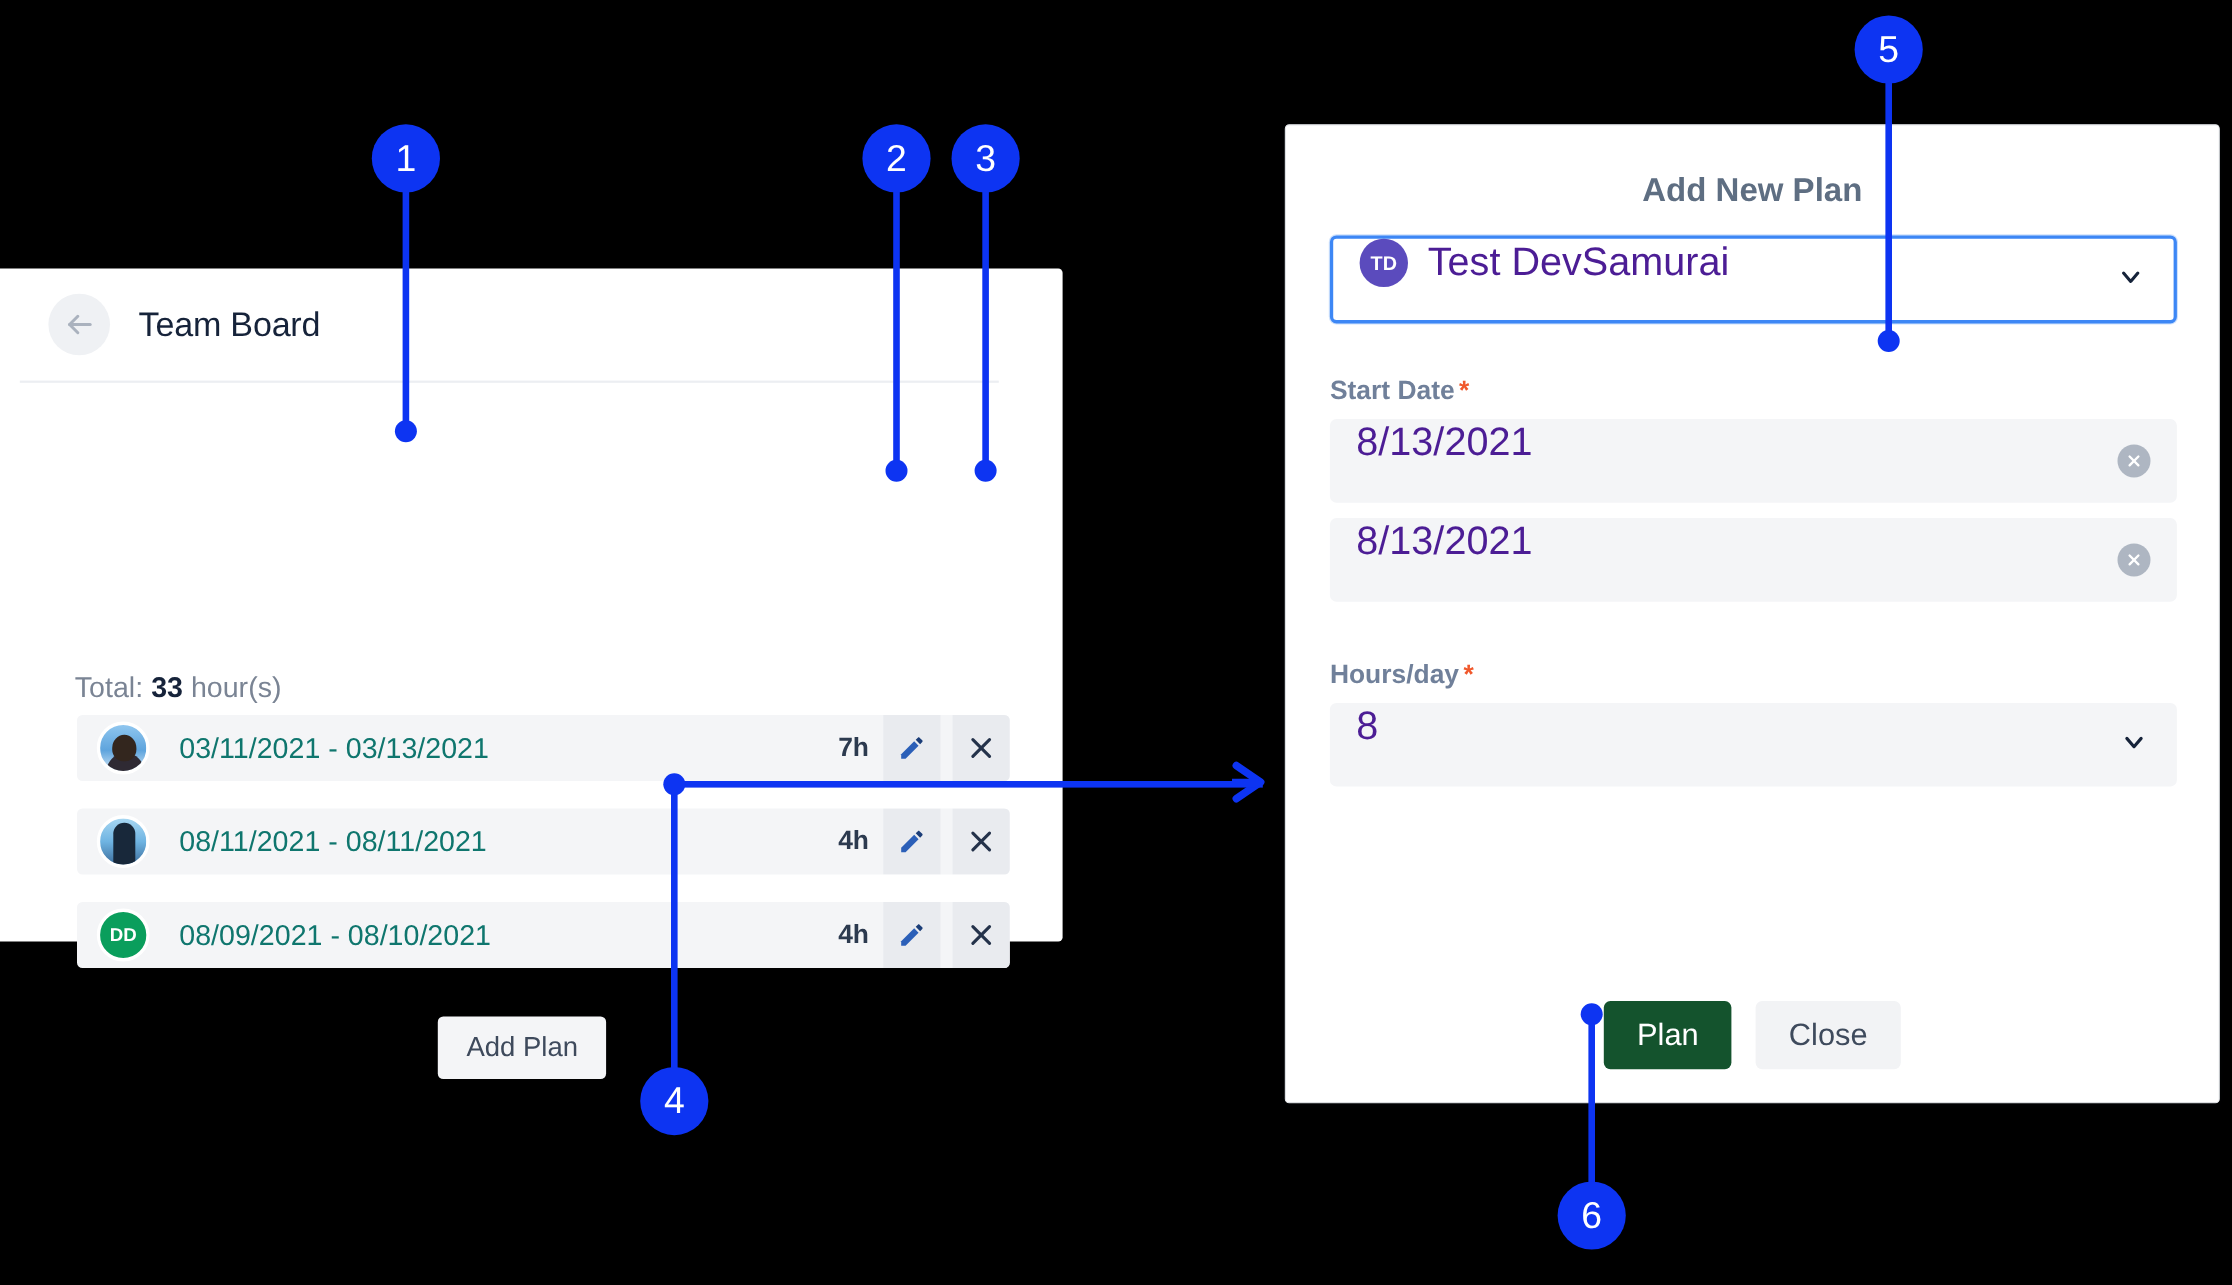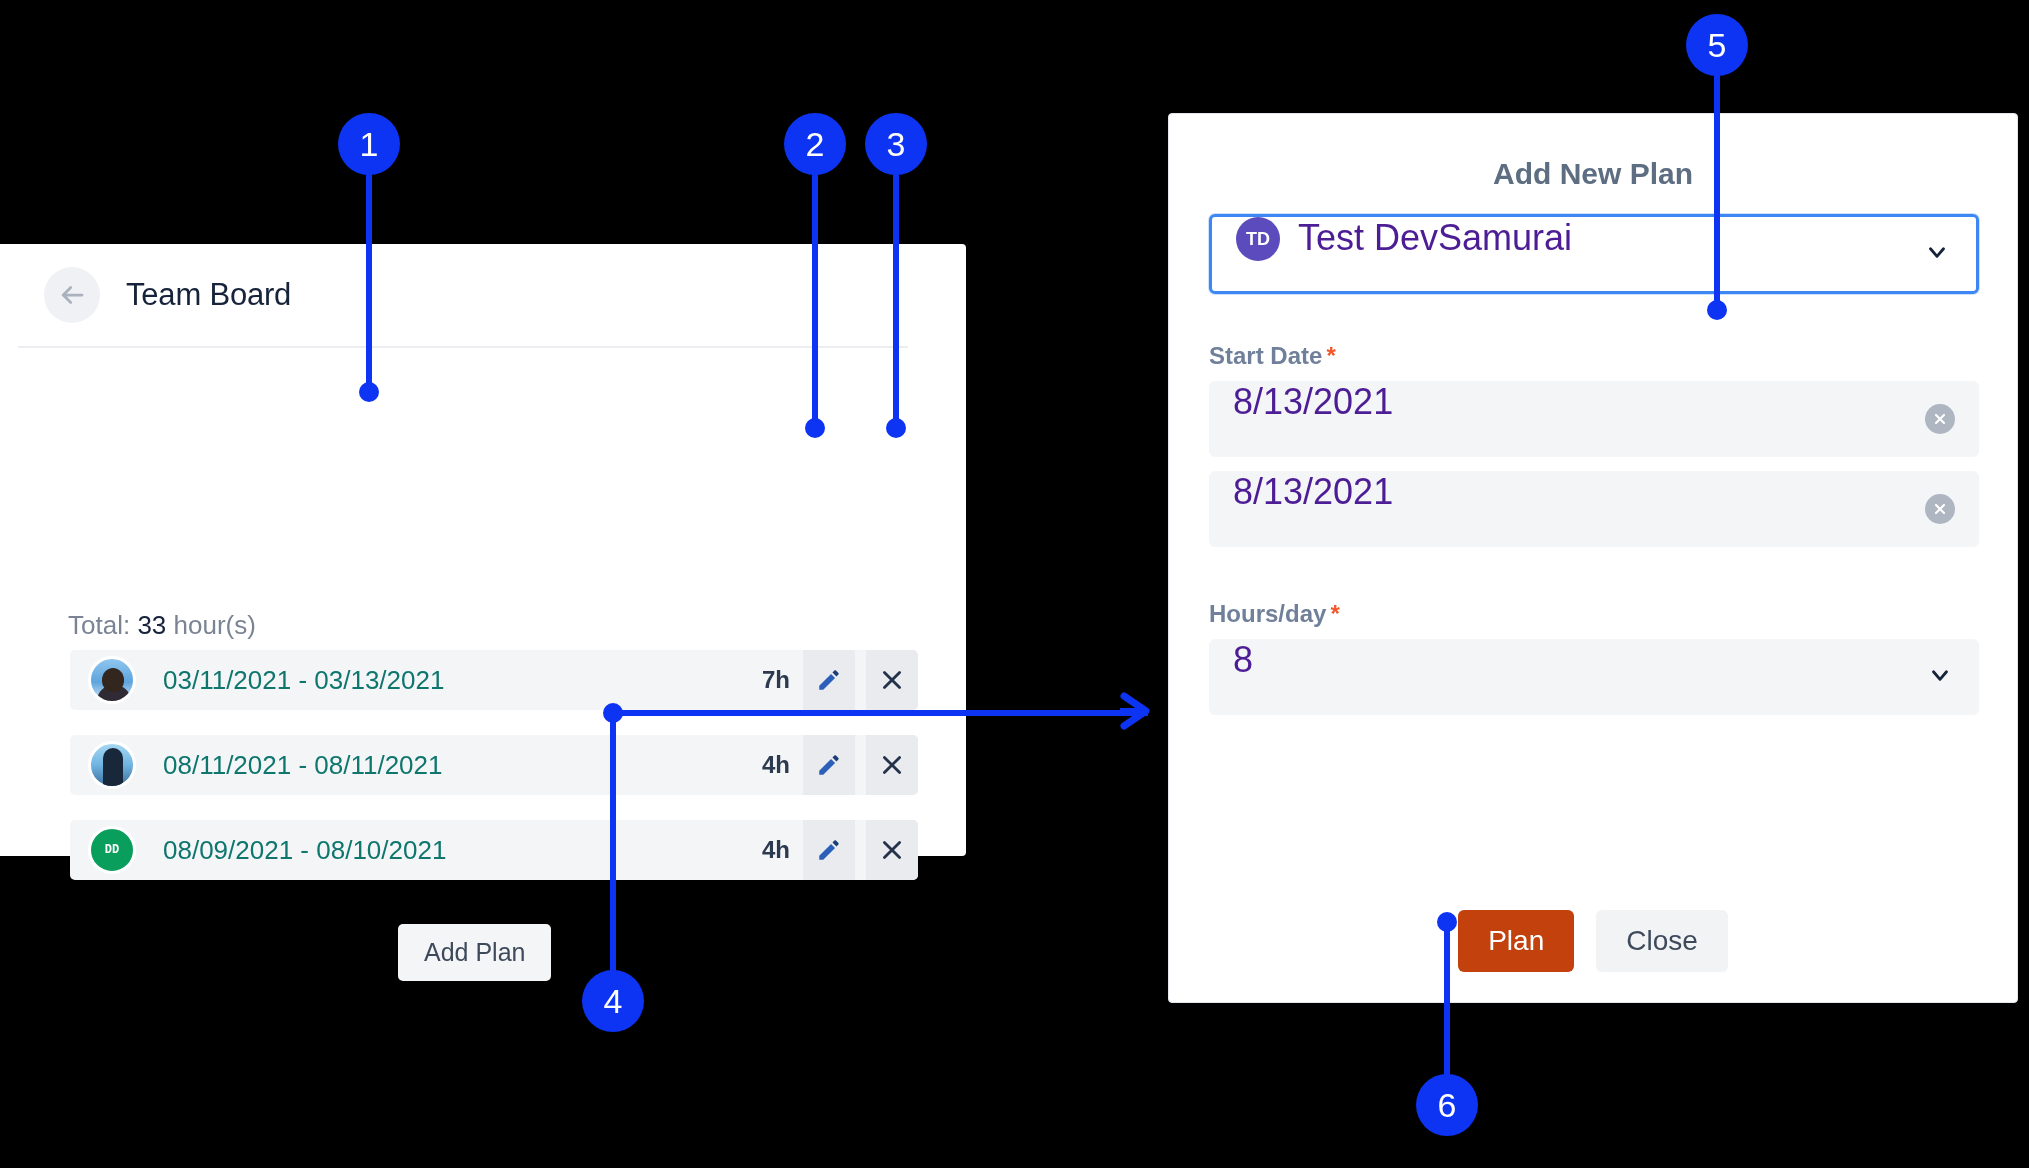--- a/index.html
+++ b/index.html
@@ -42,39 +42,39 @@
   .header-divider {
     position: absolute; left: 30px; top: 102px;
     width: 890px; height: 2px; background: #eceef2;
   }
   .total-line {
     position: absolute; left: 80px; top: 366px;
     font-size: 26px;
     color: #7a8494;
     white-space: nowrap;
   }
-  .total-line b { color: #16233a; font-weight: 400; text-align: center; }
+  .total-line b { color: #16233a; font-weight: 700; text-align: center; }
 
   .plan-rows { position: absolute; left: 82px; top: 406px; width: 848px; }
   .plan-row {
     position: relative;
     height: 60px;
     background: #f4f5f7;
     border-radius: 5px;
     display: flex; align-items: center;
     margin-bottom: 25px;
     overflow: hidden;
   }
   .avatar {
     width: 48px; height: 48px; border-radius: 50%;
     margin-left: 18px; flex: none;
     border: 3px solid #ffffff;
     display: flex; align-items: center; justify-content: center;
-    font-size: 12px; font-weight: 700; color: #fff;
-    overflow: hidden; position: relative; font-family: Liberation Mono, monospace;
+    font-size: 17px; font-weight: 700; color: #fff;
+    overflow: hidden; position: relative;
   }
   .av-photo1 { background: linear-gradient(180deg,#8fc6ef 0%,#5ea4dd 55%,#cfe5f6 100%); }
   .av-photo1::after{
     content:""; position:absolute; left:11px; top:9px; width:22px; height:24px;
     border-radius:50% 50% 45% 45%; background:#33261e;
   }
   .av-photo1::before{
     content:""; position:absolute; left:6px; bottom:0px; width:34px; height:16px;
     border-radius:18px 18px 0 0; background:#2f2a33;
   }
@@ -171,21 +171,21 @@
     background: #aeb6c2;
     display: flex; align-items: center; justify-content: center;
     cursor: pointer;
   }
   .dialog-actions {
     position: absolute; left: 0; top: 796px; width: 100%;
     display: flex; justify-content: center; gap: 22px;
   }
   .btn-primary {
     padding: 15px 30px; border: none; border-radius: 6px;
-    background: #c2410c; color: #fff;
+    background: #14532d; color: #fff;
     font-family: "Liberation Sans", sans-serif;
     font-size: 28px; cursor: pointer;
   }
   .btn-secondary {
     padding: 15px 30px; border: none; border-radius: 6px;
     background: #f2f3f5; color: #3e4a5c;
     font-family: "Liberation Sans", sans-serif;
     font-size: 28px; cursor: pointer;
   }
 

